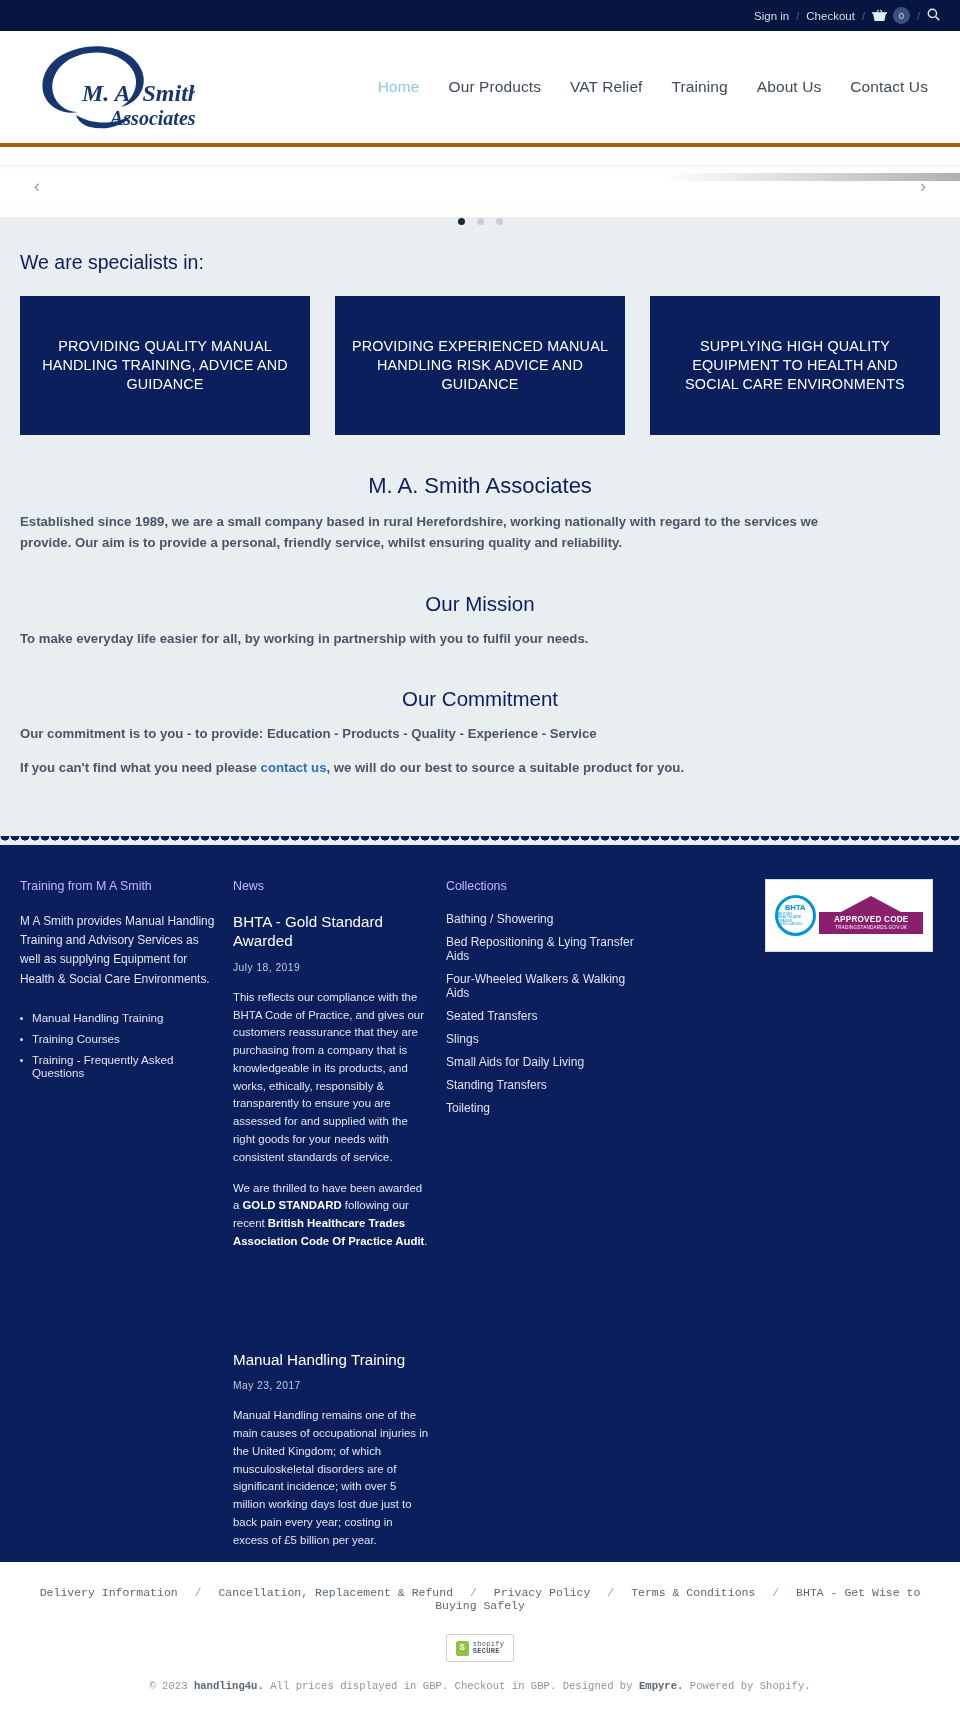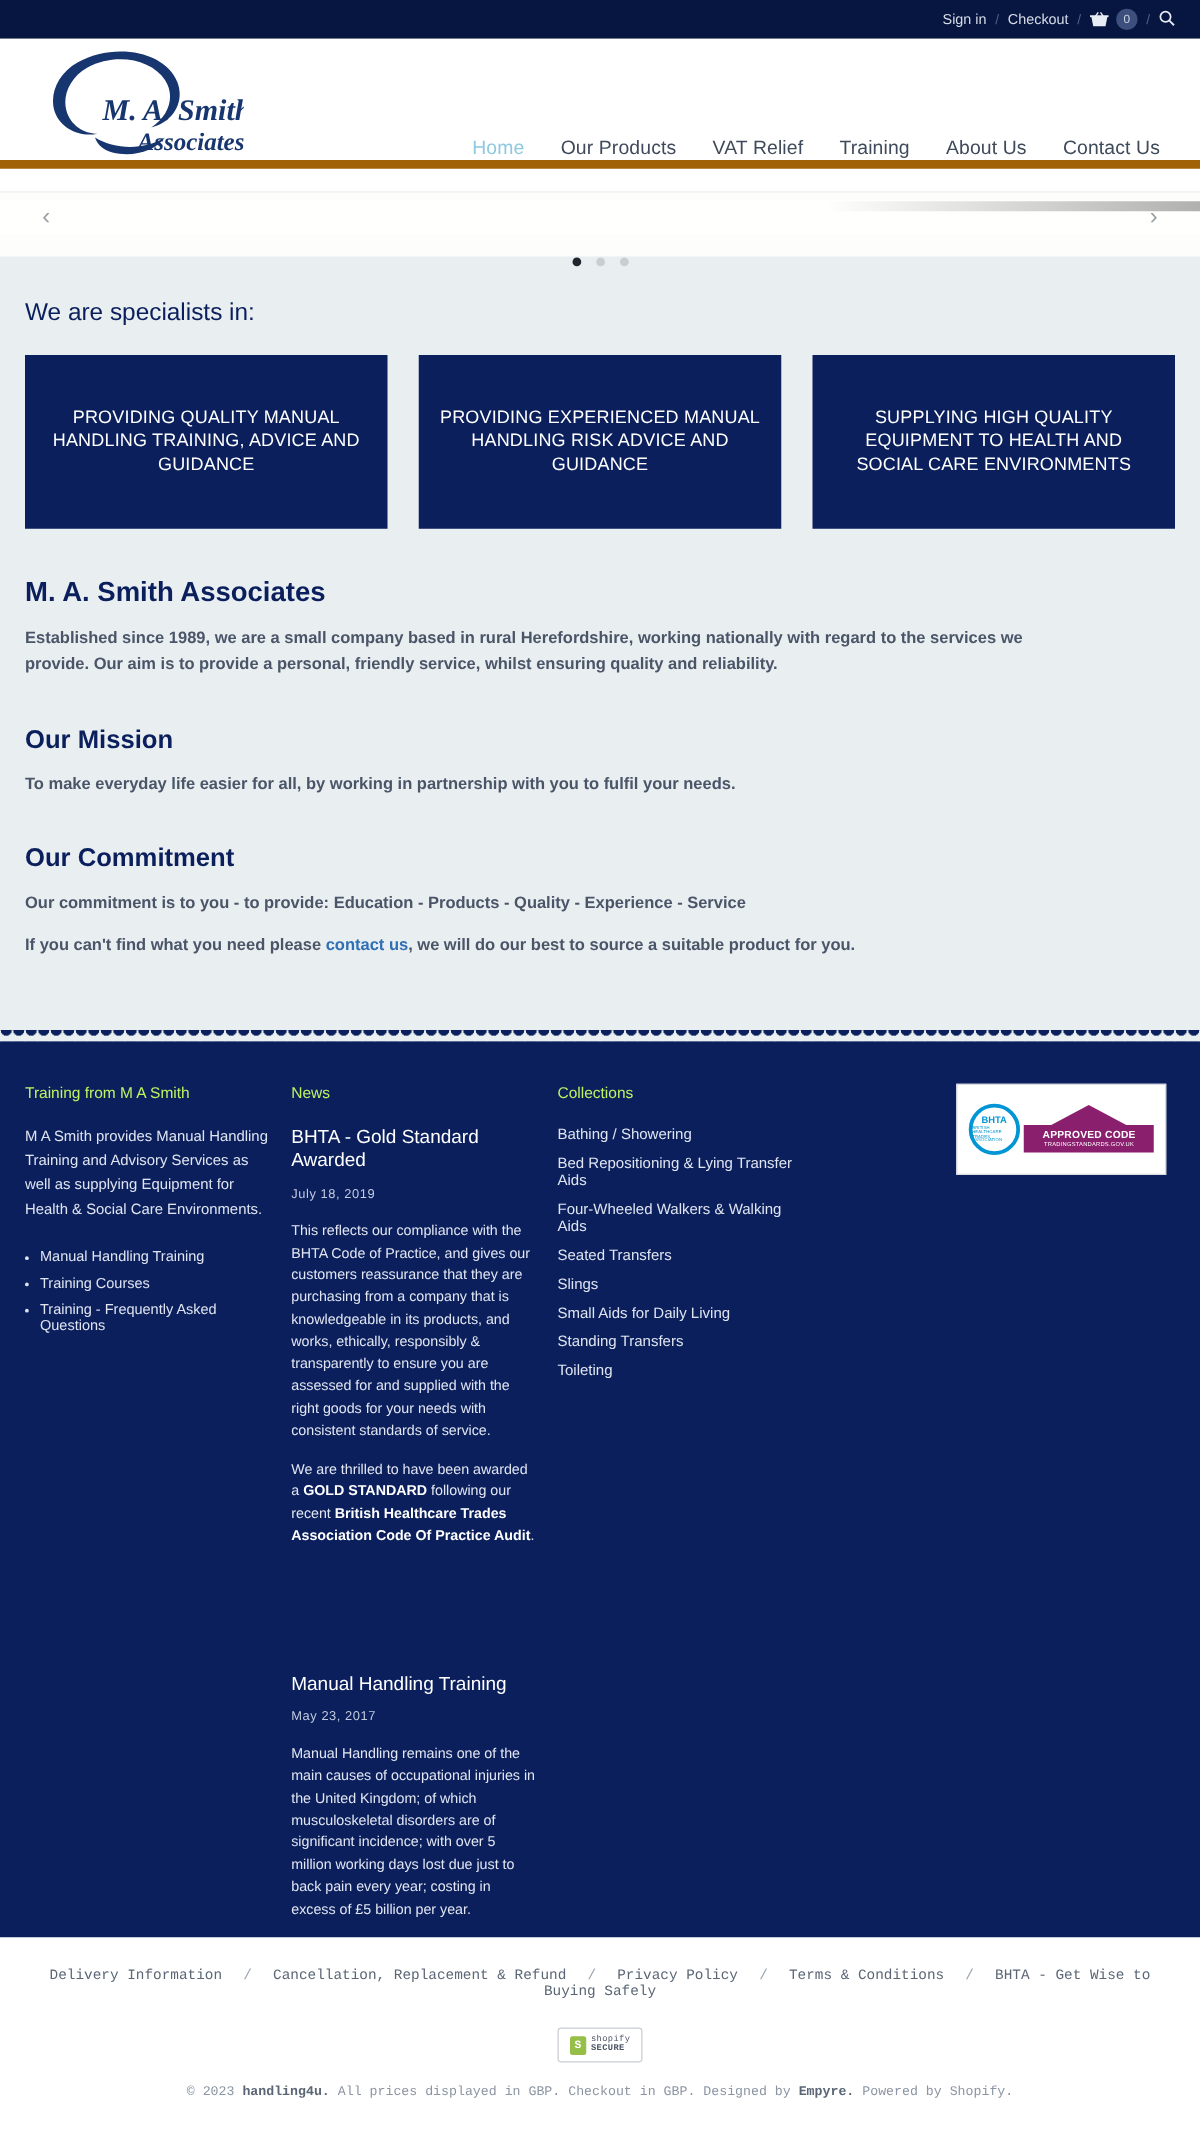--- a/index.html
+++ b/index.html
@@ -40,26 +40,26 @@
   .cart-count{
     display:inline-flex; align-items:center; justify-content:center;
     width:17px; height:17px; border-radius:50%;
     background:#3c4f7d; color:#cfd6e6; font-size:9.5px; line-height:1;
   }
   .search-btn{ display:inline-flex; align-items:center; }
 
   
   .header{
     background:#fff;
-    height:104px;
+    height:116px;
     display:flex;
-    align-items:flex-end;
+    align-items:center;
     justify-content:space-between;
     padding:0 20px;
-    border-bottom:7px solid #a16207;
+    border-bottom:4px solid #a16207;
   }
   .logo{ width:175px; height:92px; position:relative; }
   .logo svg{ display:block; }
 
   .mainnav{ display:flex; align-items:center; gap:29px; padding-right:12px; }
   .mainnav a{
     text-decoration:none;
     color:#3f4a5a;
     font-size:15.5px;
     letter-spacing:.1px;
@@ -121,22 +121,23 @@
   }
   .card span{
     color:#fff;
     font-size:14.4px;
     line-height:1.33;
     letter-spacing:.15px;
   }
 
   h2.section{
     color:var(--navy);
-    font-weight:700;
+    font-weight:400;
     margin:38px 0 0 0;
+    text-align:center;
   }
   .h-big{ font-size:22px; margin-top:40px; }
   .h-mid{ font-size:20.5px; margin-top:46px; }
 
   .body-p{
     font-size:13.2px;
     line-height:1.62;
     color:#4a5568;
     margin-top:12px;
     max-width:838px;
@@ -162,21 +163,21 @@
   }
   .fcols{ display:flex; gap:0; }
   .fcol{ padding-right:18px; }
   .fcol-1{ width:213px; }
   .fcol-2{ width:213px; }
   .fcol-3{ width:213px; }
   .fcol-4{ flex:1; display:flex; justify-content:flex-end; padding-right:7px; }
 
   .fhead{
     font-size:12.4px;
-    color:#bef264;
+    color:#c4b5fd;
     margin-bottom:19px;
     font-weight:400;
   }
   .ftext{
     font-size:11.9px;
     line-height:1.62;
     color:#dfe4f0;
   }
   .flist{ list-style:none; margin-top:22px; }
   .flist li{

